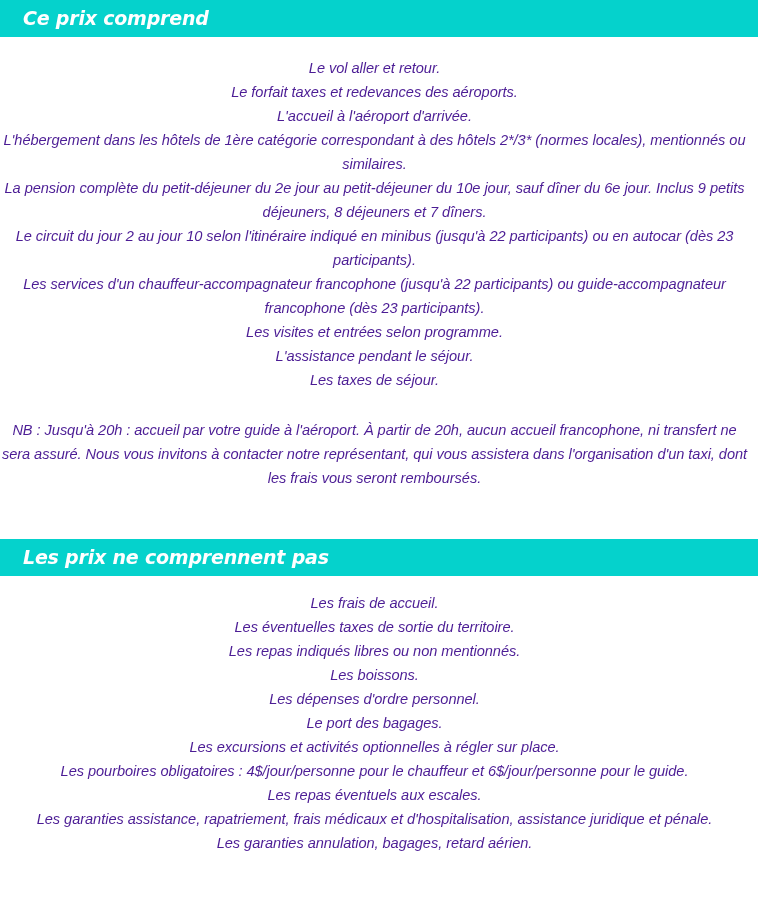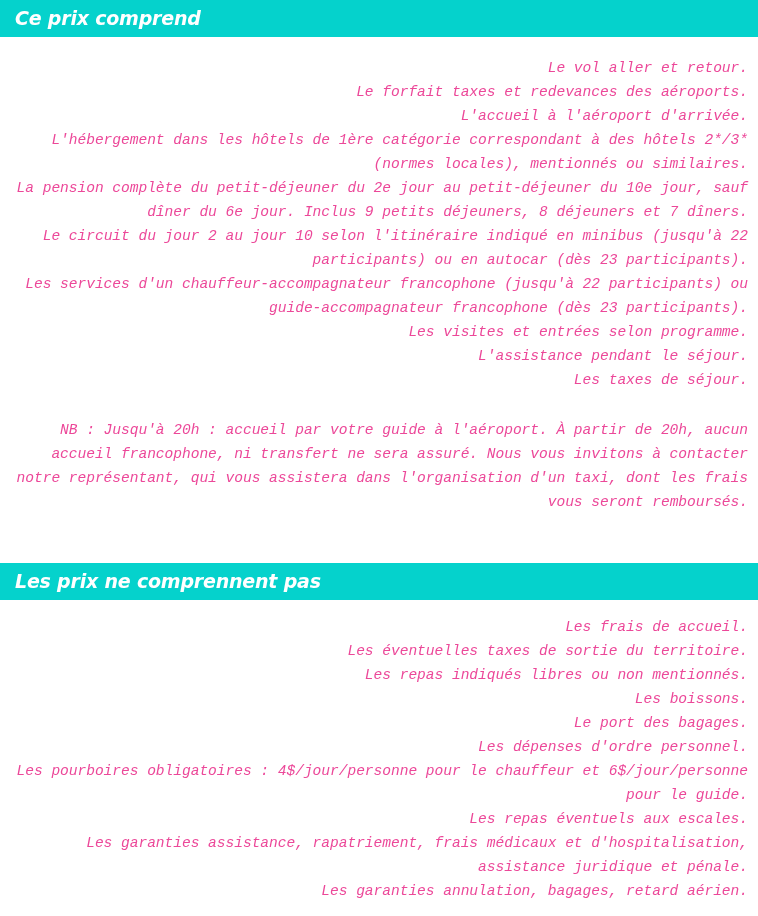--- a/index.html
+++ b/index.html
@@ -31,34 +31,35 @@
   }
   .section-header-title {
     color: #ffffff;
     font-family: "DejaVu Sans", sans-serif;
     font-style: italic;
     font-weight: bold;
     font-size: 19px;
     line-height: 19px;
     letter-spacing: -0.2px;
     white-space: nowrap;
+    margin-left: 8px;
   }
 
   
   .section-body {
     padding: 0 10px 0 1px;
   }
   .body-line {
-    color: #ec4899;
-    font-family: Liberation Mono, monospace;
+    color: #4c1d95;
+    font-family: Liberation Sans, sans-serif;
     font-style: italic;
     font-size: 14.6px;
     line-height: 24px;
     letter-spacing: -0.05px;
-    text-align: right;
+    text-align: center;
     margin: 0;
   }
 
   .spacer-first { height: 19px; }
   .spacer-nb    { height: 26px; }
   .spacer-after-nb { height: 49px; }
   .spacer-before-list2 { height: 15px; }
 </style>
 </head>
 <body>
@@ -94,21 +95,22 @@
     <span class="section-header-title">Les prix ne comprennent pas</span>
   </div>
 
   <div class="spacer-before-list2"></div>
 
   <div class="section-body">
     <p class="body-line">Les frais de accueil.</p>
     <p class="body-line">Les éventuelles taxes de sortie du territoire.</p>
     <p class="body-line">Les repas indiqués libres ou non mentionnés.</p>
     <p class="body-line">Les boissons.</p>
+    <p class="body-line">Les dépenses d'ordre personnel.</p>
     <p class="body-line">Le port des bagages.</p>
-    <p class="body-line">Les dépenses d'ordre personnel.</p>
+    <p class="body-line">Les excursions et activités optionnelles à régler sur place.</p>
     <p class="body-line">Les pourboires obligatoires : 4$/jour/personne pour le chauffeur et 6$/jour/personne pour le guide.</p>
     <p class="body-line">Les repas éventuels aux escales.</p>
     <p class="body-line">Les garanties assistance, rapatriement, frais médicaux et d'hospitalisation, assistance juridique et pénale.</p>
     <p class="body-line">Les garanties annulation, bagages, retard aérien.</p>
   </div>
 
 </div>
 
 </body></html>

